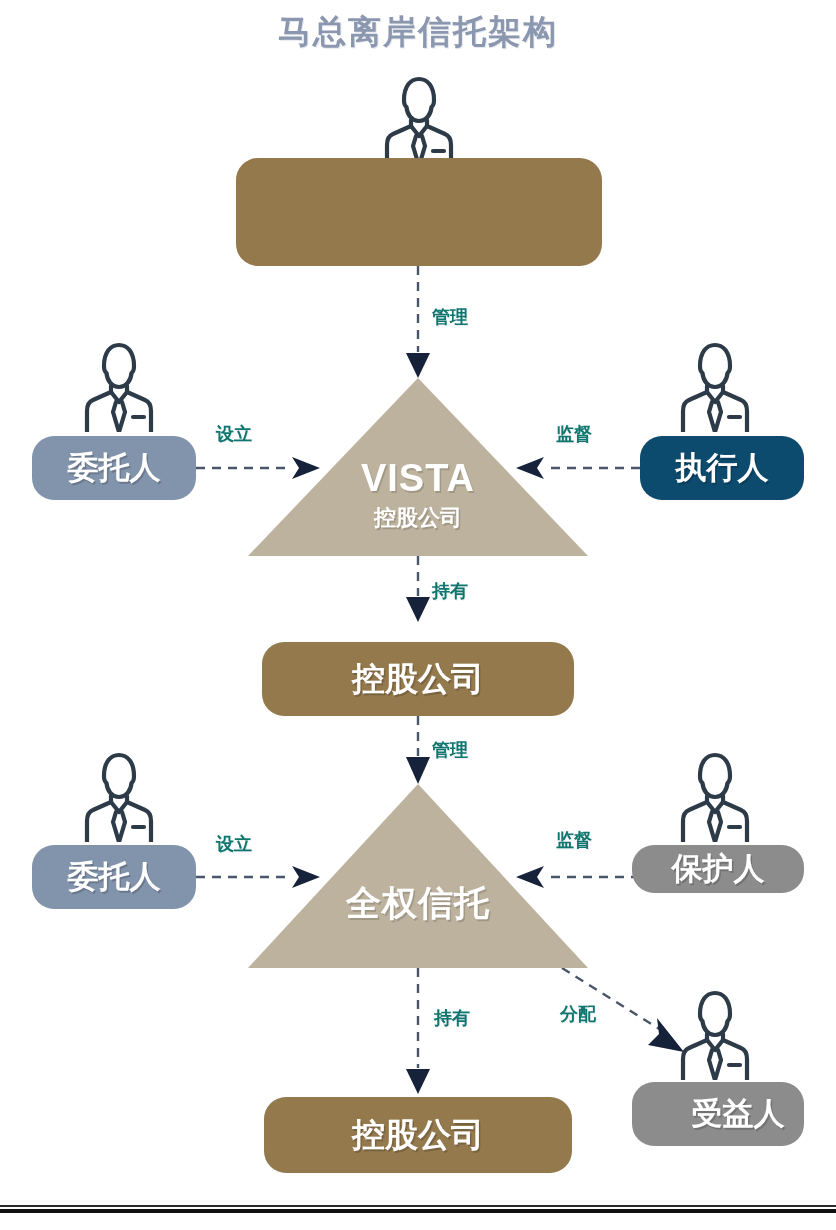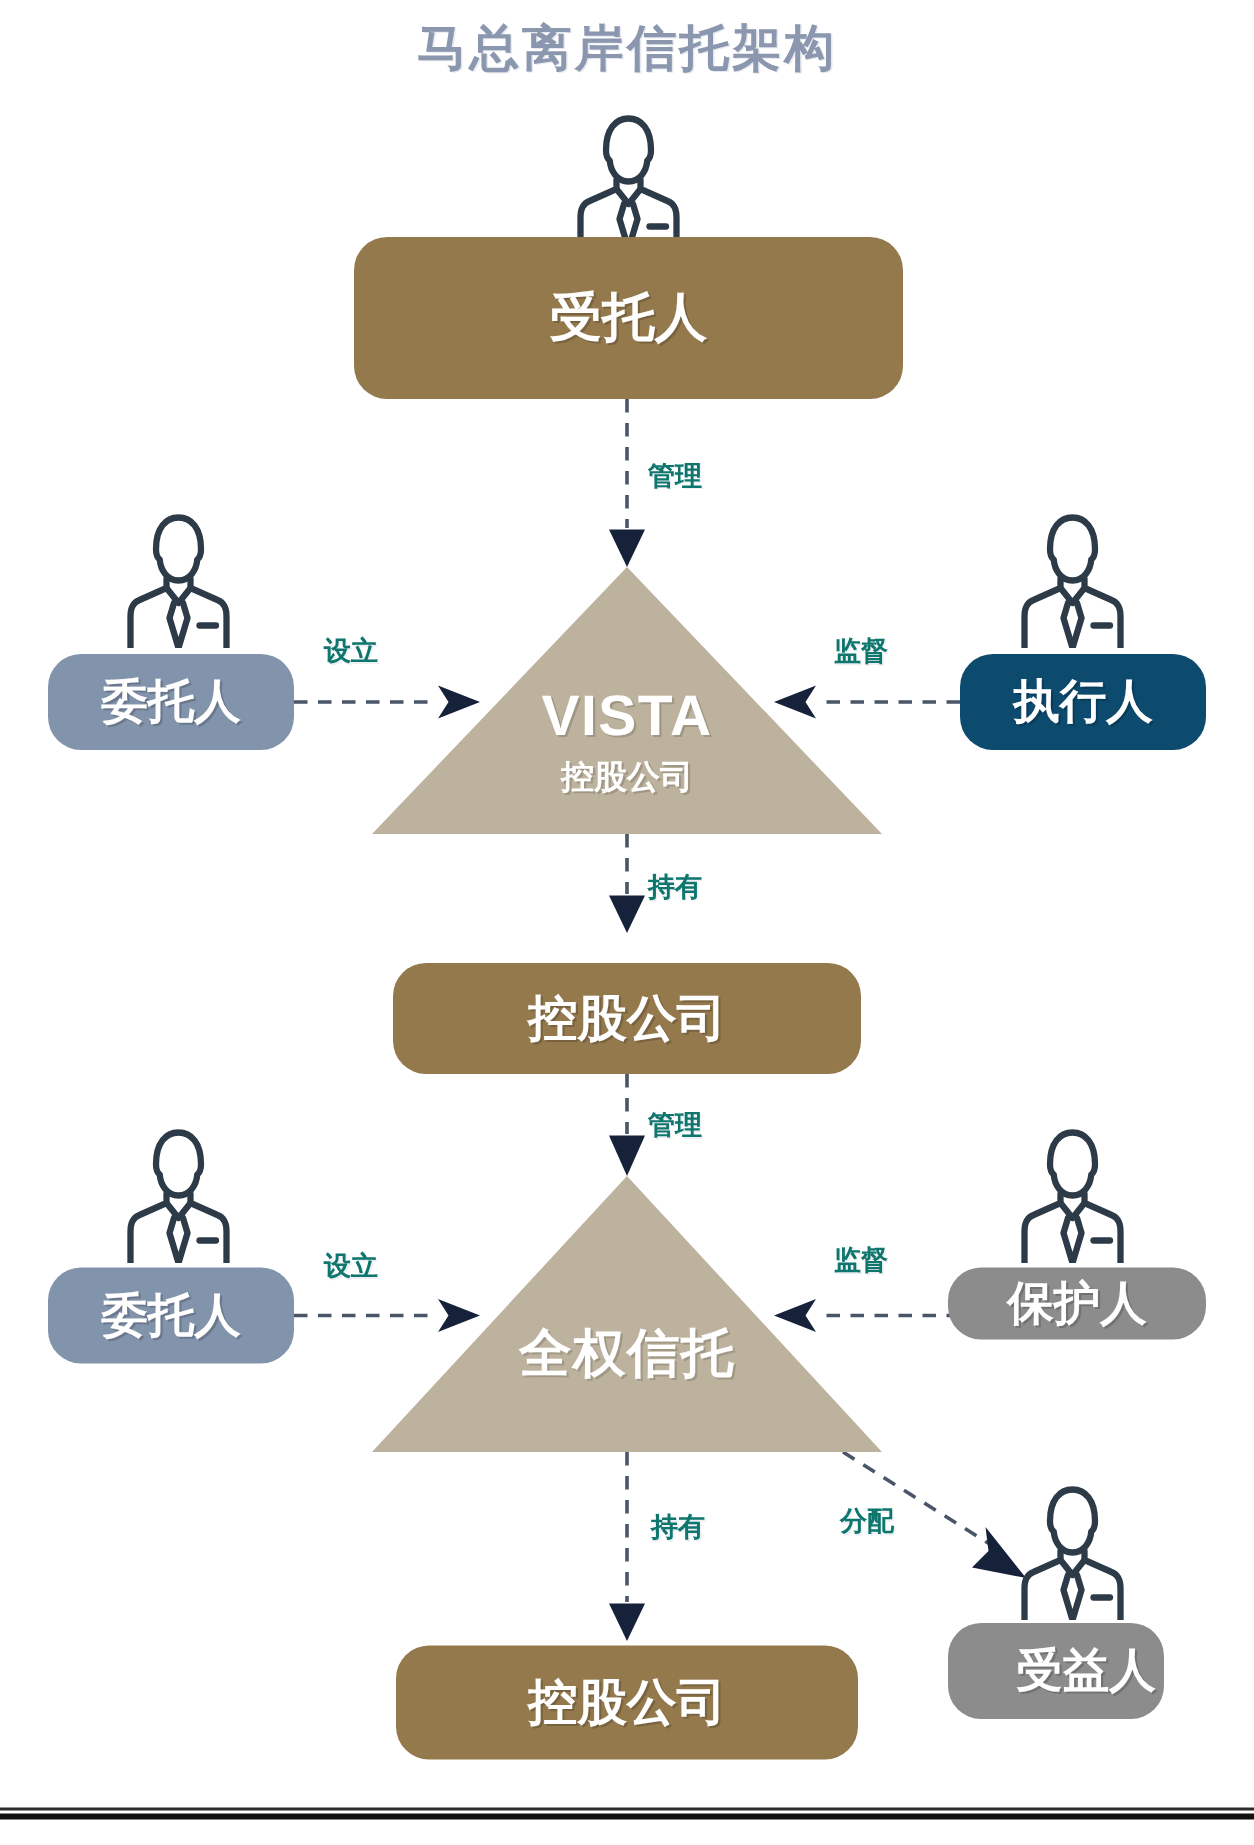--- a/index.html
+++ b/index.html
@@ -238,21 +238,20 @@
         <path d="M21,26 C21,12 27.5,5 36,5 C44.5,5 51,12 51,26 C51,30 50,32 48.5,33
                  C48,40 43.5,47 36,47 C28.5,47 24,40 23.5,33 C22,32 21,30 21,26 Z"></path>
         <path d="M28,46 L28,52 L10,60 C5,62 4,66 4,71 L4,92"></path>
         <path d="M44,46 L44,52 L62,60 C67,62 68,66 68,71 L68,92"></path>
         <path d="M28,52 L36,62 L44,52"></path>
         <path d="M33,62 L30,72 L36,92 L42,72 L39,62"></path>
         <path d="M50,77 L61,77"></path>
       </g>
     </svg>
     <div class="pill" style="left: 236px; top: 158px; width: 366px; height: 108px; background: rgb(148, 121, 77);">
-      <span class="main" style="font-size:35px;">受托人</span>
     </div>
   </div>
 
   <div class="node">
     <svg class="tri" style="left:248px; top:378px;" width="340" height="178" viewBox="0 0 340 178">
       <polygon points="170,0 340,178 0,178" fill="#bdb29d"></polygon>
     </svg>
     <div class="tri-label" style="left:248px; top:458px; width:340px;">
       <div class="big" style="font-size:38px;">VISTA</div>
       <div class="small" style="font-size:22px; margin-top:4px;">控股公司</div>
@@ -347,21 +346,21 @@
       <g fill="none" stroke="#2d3a48" stroke-width="4.2" stroke-linejoin="round" stroke-linecap="round">
         <path d="M21,26 C21,12 27.5,5 36,5 C44.5,5 51,12 51,26 C51,30 50,32 48.5,33
                  C48,40 43.5,47 36,47 C28.5,47 24,40 23.5,33 C22,32 21,30 21,26 Z"></path>
         <path d="M28,46 L28,52 L10,60 C5,62 4,66 4,71 L4,92"></path>
         <path d="M44,46 L44,52 L62,60 C67,62 68,66 68,71 L68,92"></path>
         <path d="M28,52 L36,62 L44,52"></path>
         <path d="M33,62 L30,72 L36,92 L42,72 L39,62"></path>
         <path d="M50,77 L61,77"></path>
       </g>
     </svg>
-    <div class="pill" style="left: 632px; top: 1082px; width: 144px; height: 64px; background: rgb(140, 140, 140); padding-left: 40px;">
+    <div class="pill" style="left: 632px; top: 1082px; width: 172px; height: 64px; background: rgb(140, 140, 140); padding-left: 40px;">
       <span class="main" style="font-size:31px;">受益人</span>
     </div>
   </div>
 
   <div class="node">
     <div class="pill" style="left: 264px; top: 1097px; width: 308px; height: 76px; background: rgb(148, 121, 77);">
       <span class="main" style="font-size:33px;">控股公司</span>
     </div>
   </div>
 

